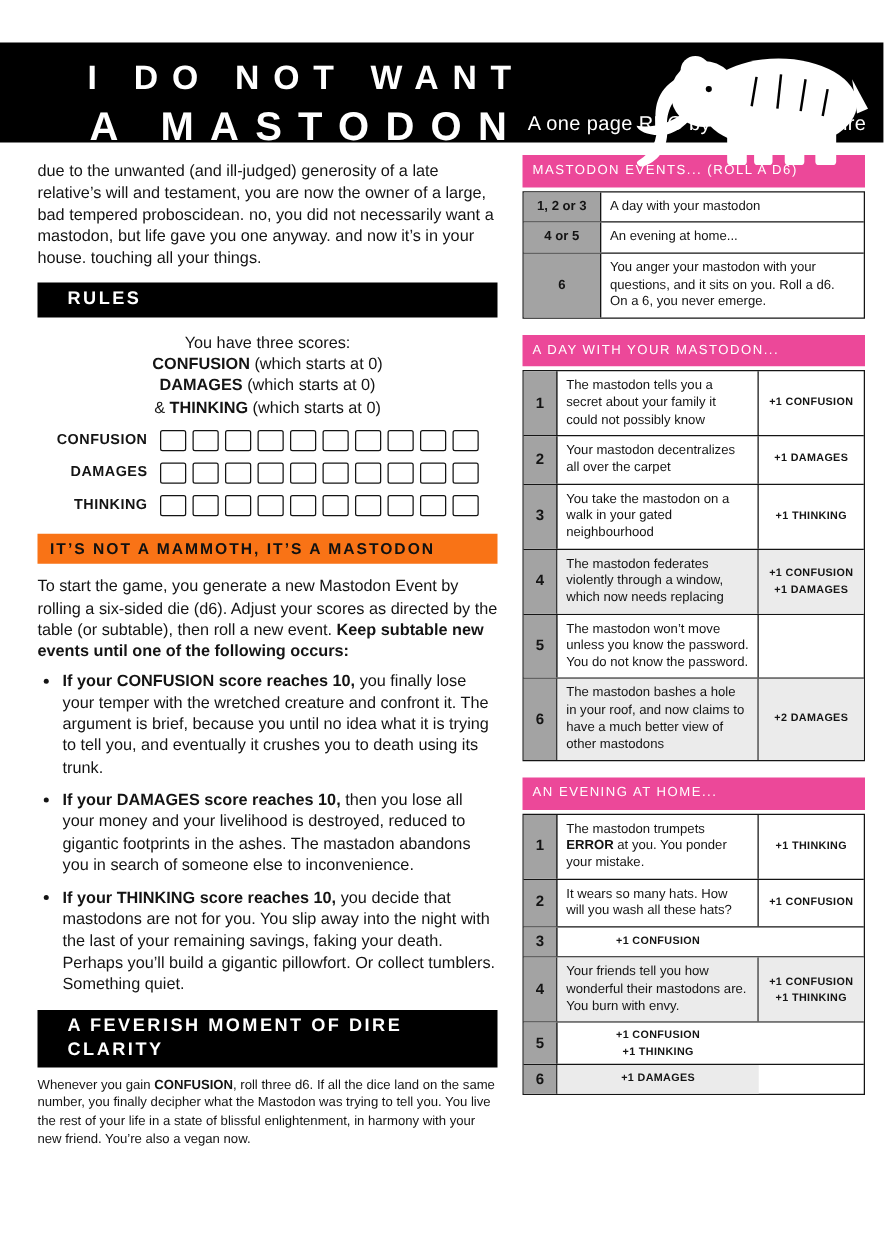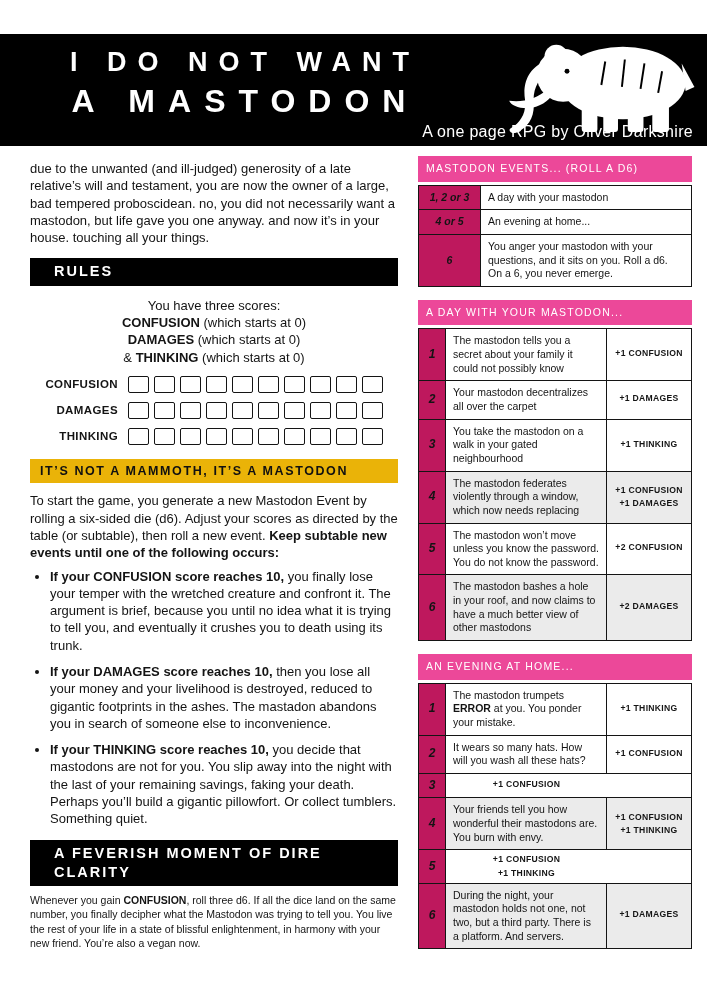--- a/index.html
+++ b/index.html
@@ -1,56 +1,56 @@
 <!DOCTYPE html>
 <html><head>
 <meta charset="utf-8">
 <style>
   html,body { margin:0; padding:0; background:#fff; }
   .page {
     width:707px; height:1000px; background:#fff; overflow:hidden; position:relative;
     font-family:"Liberation Sans","DejaVu Sans",sans-serif; color:#141414;
   }
   
-  .banner { margin-top:34px; height:112px; background:#000; position:relative; color:#fff; }
+  .banner { margin-top:34px; height:80px; background:#000; position:relative; color:#fff; }
   .title-block { position:absolute; left:70px; top:13px; text-align:center; }
   .title-line1 { font-size:27px; font-weight:bold; letter-spacing:11px; white-space:nowrap; }
   .title-line2 { font-size:32px; font-weight:bold; letter-spacing:13px; margin-top:5px; white-space:nowrap; }
   .byline { position:absolute; right:14px; bottom:5px; font-size:16px; letter-spacing:0.3px;text-align:right; }
   .mastodon-svg { position:absolute; right:8px; top:2px; }
   
   .cols { display:flex; gap:20px; padding:10px 15px 0 30px; box-sizing:border-box; }
   .col-left  { width:368px; flex:none; font-size:13px; line-height:1.33; }
   .col-right { flex:1; font-size:10.5px; line-height:1.3; }
   p { margin:0; }
   .intro { margin:4px 0 12px; }
   .bar { font-weight:bold; box-sizing:border-box; }
   .bar-black { background:#000; color:#fff; font-size:14.5px; letter-spacing:2px; padding:4px 24px; }
-  .bar-gray  { background:#eab308; color:#111; font-size:12.5px; letter-spacing:1.6px; padding:4px 10px; }
+  .bar-gray  { background:#f97316; color:#111; font-size:12.5px; letter-spacing:1.6px; padding:4px 10px; }
   .scores-block { text-align:center; margin:11px 0 10px; }
   .score-line { font-size:13px; }
   .tracks { margin:4px 0 14px; }
   .track { display:flex; align-items:center; margin:9px 0; }
   .track-label { width:88px; text-align:right; font-weight:bold; font-size:11.5px; letter-spacing:0.4px; margin-right:10px; flex:none; }
   .boxes { display:flex; gap:5px; }
   .box { width:19px; height:15px; border:1.6px solid #141414; border-radius:2px; background:#fff; flex:none; }
   .howto { margin:9px 0 6px; }
   ul.endings { margin:4px 0 12px; padding-left:20px; }
   ul.endings li { margin-bottom:9px; }
   .fine-print { font-size:10.5px; line-height:1.36; margin-top:7px; }
   
   .rsection { margin-bottom:13px; }
   .rheader { background:#ec4899; color:#fff; font-weight:normal; font-size:10.5px; letter-spacing:1.2px; padding:6px 8px; }
   .rtable { border:1.5px solid #141414; margin-top:3px; }
   .trow { display:grid; }
   .trow + .trow { border-top:1px solid #141414; }
   .trow-events { grid-template-columns:62px 1fr; }
   .trow-sub { grid-template-columns:27px 1fr 84px; }
   .cell { padding:5px 7px; }
-  .cell-roll { background:#be185d; font-weight:bold; text-align:center; display:flex; align-items:center; justify-content:center; border-right:1px solid #141414; padding:4px 2px;font-style:italic; }
+  .cell-roll { background:#a3a3a3; font-weight:bold; text-align:center; display:flex; align-items:center; justify-content:center; border-right:1px solid #141414; padding:4px 2px; }
   .trow-sub .cell-roll { font-size:12px; }
   .cell-desc { border-right:1px solid #141414; }
   .cell-eff { font-weight:bold; font-size:8.6px; letter-spacing:0.3px; display:flex; flex-direction:column; align-items:center; justify-content:center; text-align:center; gap:2px; padding:4px 3px; }
   .shaded .cell-desc, .shaded .cell-eff { background:#ebebeb; }
 </style>
 </head>
 <body>
 
 <div class="page">
 
@@ -218,24 +218,20 @@
             <div class="cell cell-desc"><span>The mastodon federates violently through a window, which now needs replacing</span><b></b><span></span></div>
             <div class="cell-eff">
                 <div>+1 CONFUSION</div>
                 <div>+1 DAMAGES</div>
               </div>
           </div>
 
           <div class="trow trow-sub">
             <div class="cell cell-roll">5</div>
             <div class="cell cell-desc"><span>The mastodon won’t move unless you know the password. You do not know the password.</span><b></b><span></span></div>
-            <div class="cell-eff">
-                <div>+2 CONFUSION</div>
-                <div></div>
-              </div>
           </div>
 
           <div class="trow trow-sub shaded">
             <div class="cell cell-roll">6</div>
             <div class="cell cell-desc"><span>The mastodon bashes a hole in your roof, and now claims to have a much better view of other mastodons</span><b></b><span></span></div>
             <div class="cell-eff">
                 <div>+2 DAMAGES</div>
                 <div></div>
               </div>
           </div>
@@ -285,21 +281,20 @@
           <div class="trow trow-sub">
             <div class="cell cell-roll">5</div>
             <div class="cell-eff">
                 <div>+1 CONFUSION</div>
                 <div>+1 THINKING</div>
               </div>
           </div>
 
           <div class="trow trow-sub shaded">
             <div class="cell cell-roll">6</div>
-            <div class="cell cell-desc"><span>During the night, your mastodon holds not one, not two, but a third party. There is a platform. And servers.</span><b></b><span></span></div>
             <div class="cell-eff">
                 <div>+1 DAMAGES</div>
                 <div></div>
               </div>
           </div>
 
         </div>
       </div>
 
     </div>

